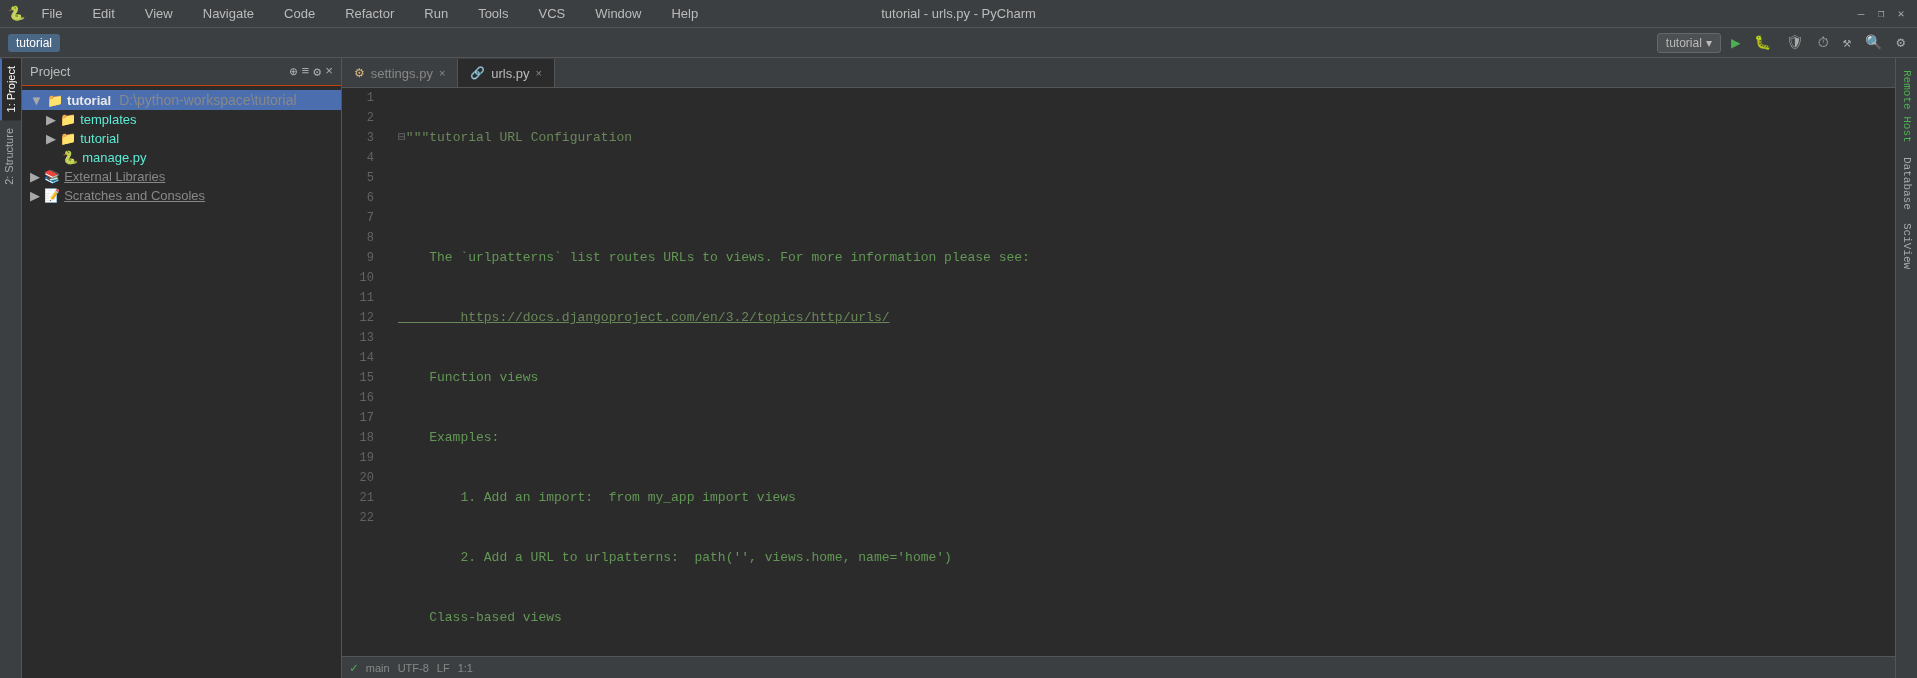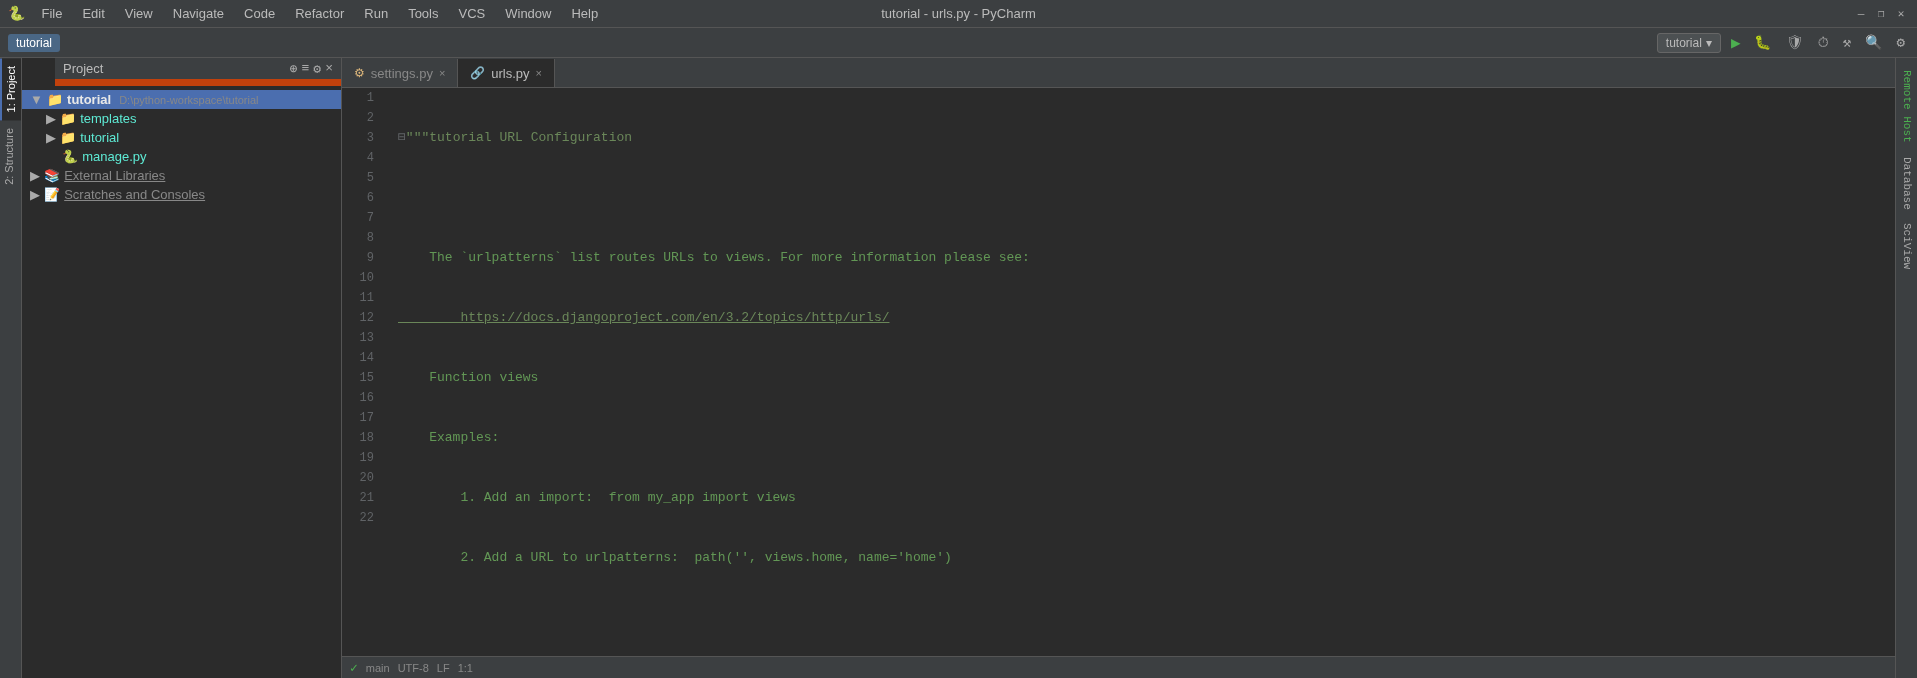--- a/index.html
+++ b/index.html
@@ -26,21 +26,21 @@
       border-bottom: 1px solid #555;
       flex-shrink: 0;
     }
     .title-bar-left {
       display: flex;
       align-items: center;
       gap: 8px;
     }
     .title-bar-menu {
       display: flex;
-      gap: 4px;
+      gap: 14px;
     }
     .menu-item {
       padding: 2px 8px;
       font-family: Arial, sans-serif;
       font-size: 13px;
       color: #bbbbbb;
       cursor: pointer;
       border-radius: 3px;
     }
     .title-bar-title {
@@ -127,22 +127,21 @@
       flex-direction: column;
       flex-shrink: 0;
     }
     .panel-header {
       background: #3c3f41;
       height: 28px;
       display: flex;
       align-items: center;
       padding: 0 8px;
       gap: 6px;
-      border-bottom: 7px solid #c2410c;
-      margin-left: 33px;
+      border-bottom: 1px solid #c2410c;
     }
     .panel-title {
       font-family: Arial, sans-serif;
       font-size: 13px;
       color: #bbbbbb;
       flex: 1;
     }
     .panel-icons {
       display: flex;
       gap: 4px;
@@ -167,21 +166,21 @@
       font-family: Arial, sans-serif;
       font-size: 13px;
       gap: 4px;
     }
     .tree-item.root-item { background: #4b6eaf; }
     .folder-icon { color: #dcb67a; }
     .indent-1 { padding-left: 24px; }
     .indent-2 { padding-left: 40px; }
     .tree-label { color: #5eead4; }
     .tree-label.bold { font-weight: bold; color: #e8e8e8; }
-    .tree-label.path { color: #888; font-size: 11px; margin-left: 4px; }
+    .tree-label.path { color: #888; font-size: 14px; margin-left: 4px; }
     .tree-label.external { color: #888; text-decoration: underline; }
 
     
     .right-strip {
       width: 22px;
       background: #3c3f41;
       border-left: 1px solid #555;
       display: flex;
       flex-direction: column;
       align-items: center;
@@ -482,20 +481,21 @@
       </div>
       <div class="code-content">
         <div class="code-line"><span class="c-fold">⊟</span><span class="c-string">"""tutorial URL Configuration</span></div>
         <div class="code-line"><span class="c-normal">&nbsp;</span></div>
         <div class="code-line"><span class="c-comment">    The `urlpatterns` list routes URLs to views. For more information please see:</span></div>
         <div class="code-line"><span class="c-link">        https://docs.djangoproject.com/en/3.2/topics/http/urls/</span></div>
         <div class="code-line"><span class="c-comment">    Function views</span></div>
         <div class="code-line"><span class="c-comment">    Examples:</span></div>
         <div class="code-line"><span class="c-comment">        1. Add an import:  from my_app import views</span></div>
         <div class="code-line"><span class="c-comment">        2. Add a URL to urlpatterns:  path('', views.home, name='home')</span></div>
+        <div class="code-line"><span class="c-comment">    Class-based views</span></div>
         
         
         
         
         
         
         
         
         
         

